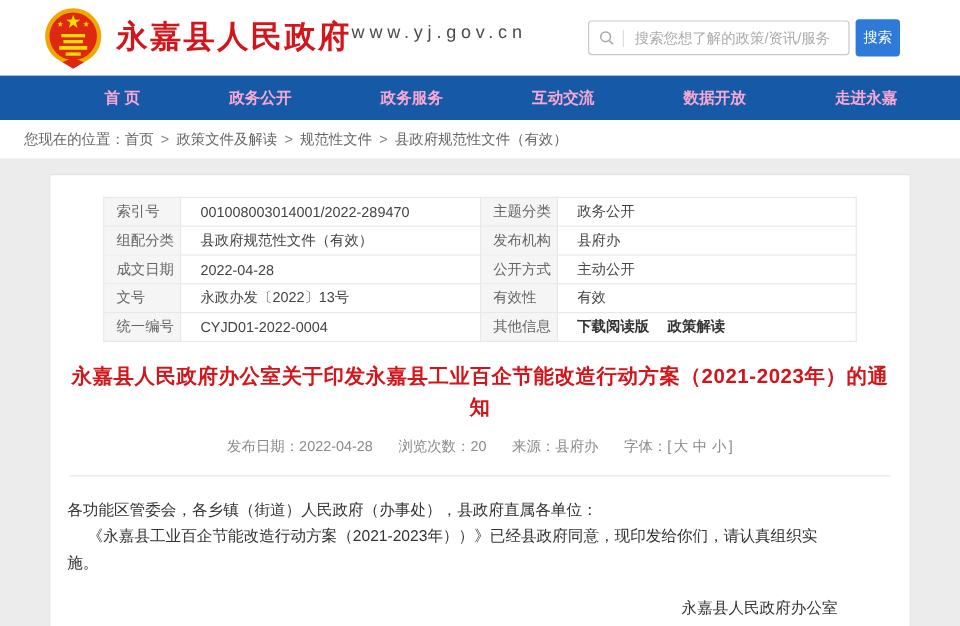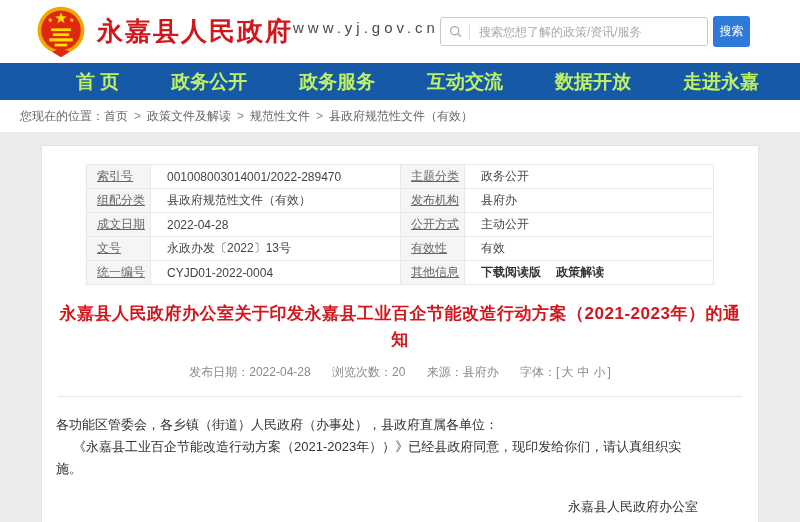--- a/index.html
+++ b/index.html
@@ -22,58 +22,58 @@
   .brand{display:flex;align-items:center;gap:9px;}
   .emblem svg{width:54px;height:54px;display:block;}
   .brand-text{display:flex;}
   .site-name{
     font-family:"DejaVu Serif","Liberation Serif",serif;
     font-size:26px;font-weight:bold;color:var(--brand-red);letter-spacing:2px;line-height:1.1;
   }
   .site-url{font-size:15px;font-weight:normal;color:#4a4a4a;letter-spacing:4px;margin-top:2px;}
   .search-area{display:flex;align-items:center;gap:5px;}
   .search-box{
-    width:268px;height:29px;border:1px solid #c9c9c9;border-radius:3px;
+    width:218px;height:29px;border:1px solid #c9c9c9;border-radius:3px;
     display:flex;align-items:center;padding:0 8px;gap:7px;background:#fff;
   }
   .search-box svg{width:13px;height:13px;display:block;}
   .search-divider{width:1px;height:14px;background:#ddd;}
   .search-box input{
     border:none;outline:none;flex:1;font-size:12px;color:#333;background:transparent;
     font-family:inherit;min-width:0;
   }
   .search-box input::placeholder{color:#a9a9a9;}
   .search-btn{
     width:37px;height:31px;background:var(--search-blue);color:#fff;font-size:12px;
     border:none;border-radius:3px;cursor:pointer;font-family:Liberation Mono, monospace;padding:0;
   }
   
   .main-nav{
     height:37px;background:var(--nav-blue);
     display:flex;align-items:center;justify-content:space-around;
     padding:0 15px 0 50px;
   }
-  .main-nav a{color:#bef264;font-size:19px;font-weight:bold;text-decoration:none;cursor:pointer;}
+  .main-nav a{color:#f9a8d4;font-size:13px;font-weight:bold;text-decoration:none;cursor:pointer;}
   
   .breadcrumb{
     height:32px;display:flex;align-items:center;padding:0 20px;
     font-size:12px;color:#666;background:#fff;white-space:nowrap;
   }
   .breadcrumb a{color:#666;text-decoration:none;cursor:pointer;}
   .breadcrumb .sep{margin:0 6px;color:#888;}
   
   .main-area{background:var(--page-bg);height:390px;padding-top:13px;}
   .card{
     width:718px;min-height:377px;margin:0 auto;background:#fff;
     border:1px solid #e3e3e3;border-bottom:none;padding-top:18px;
   }
   
   .meta-table{width:628px;margin:0 auto;border-collapse:collapse;table-layout:fixed;font-size:12px;}
   .meta-table td{border:1px solid #e8e8e8;height:24px;padding:0 8px;overflow:hidden;white-space:nowrap;}
-  .meta-table td.lbl{background:#f5f5f5;color:#666;padding-left:10px;text-decoration:underline;}
+  .meta-table td.lbl{background:#f5f5f5;color:#666;padding-left:10px;}
   .meta-table td.val{color:#444;padding-left:16px;}
   .meta-table a{color:#333;font-weight:bold;text-decoration:none;margin-right:12px;cursor:pointer;}
   
   .doc-title{
     color:var(--brand-red);font-size:17px;font-weight:bold;text-align:center;
     margin:16px auto 0;max-width:695px;line-height:1.55;letter-spacing:0.5px;
   }
   .doc-meta{text-align:center;font-size:12px;color:#8a8a8a;margin-top:10px;}
   .doc-meta .chunk{margin:0 9px;text-align:right;}
   .doc-meta .fontsize{margin:0 2px;cursor:pointer;}

